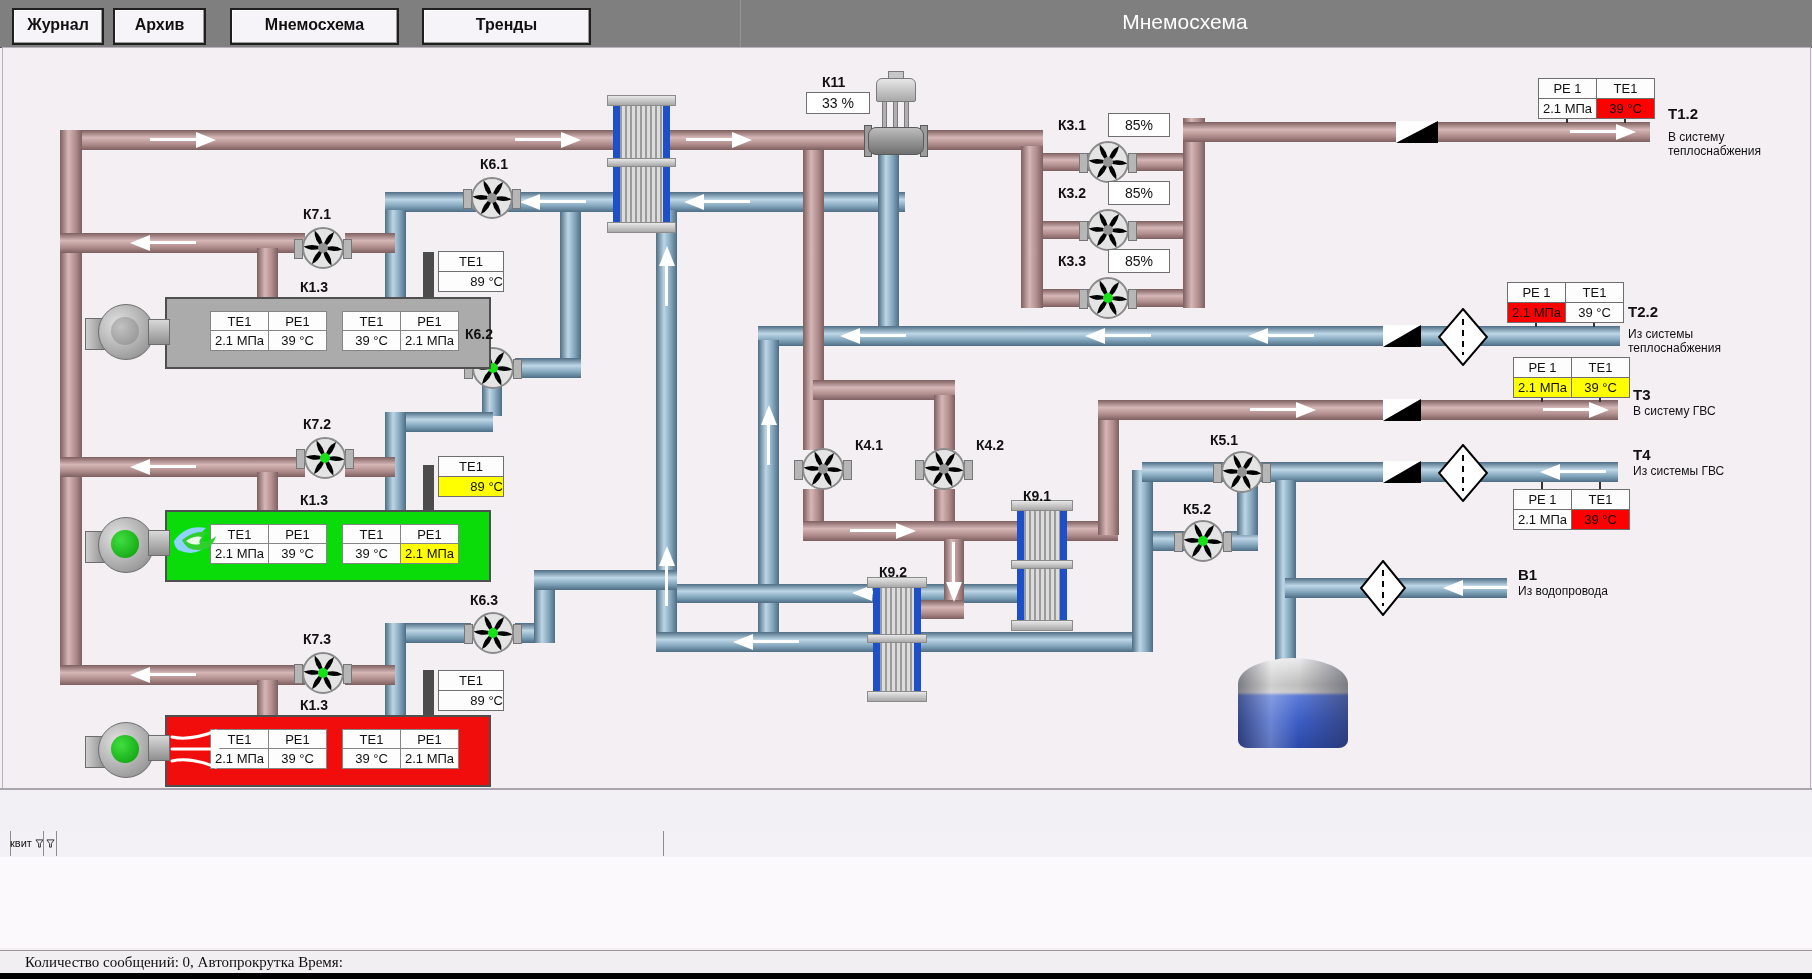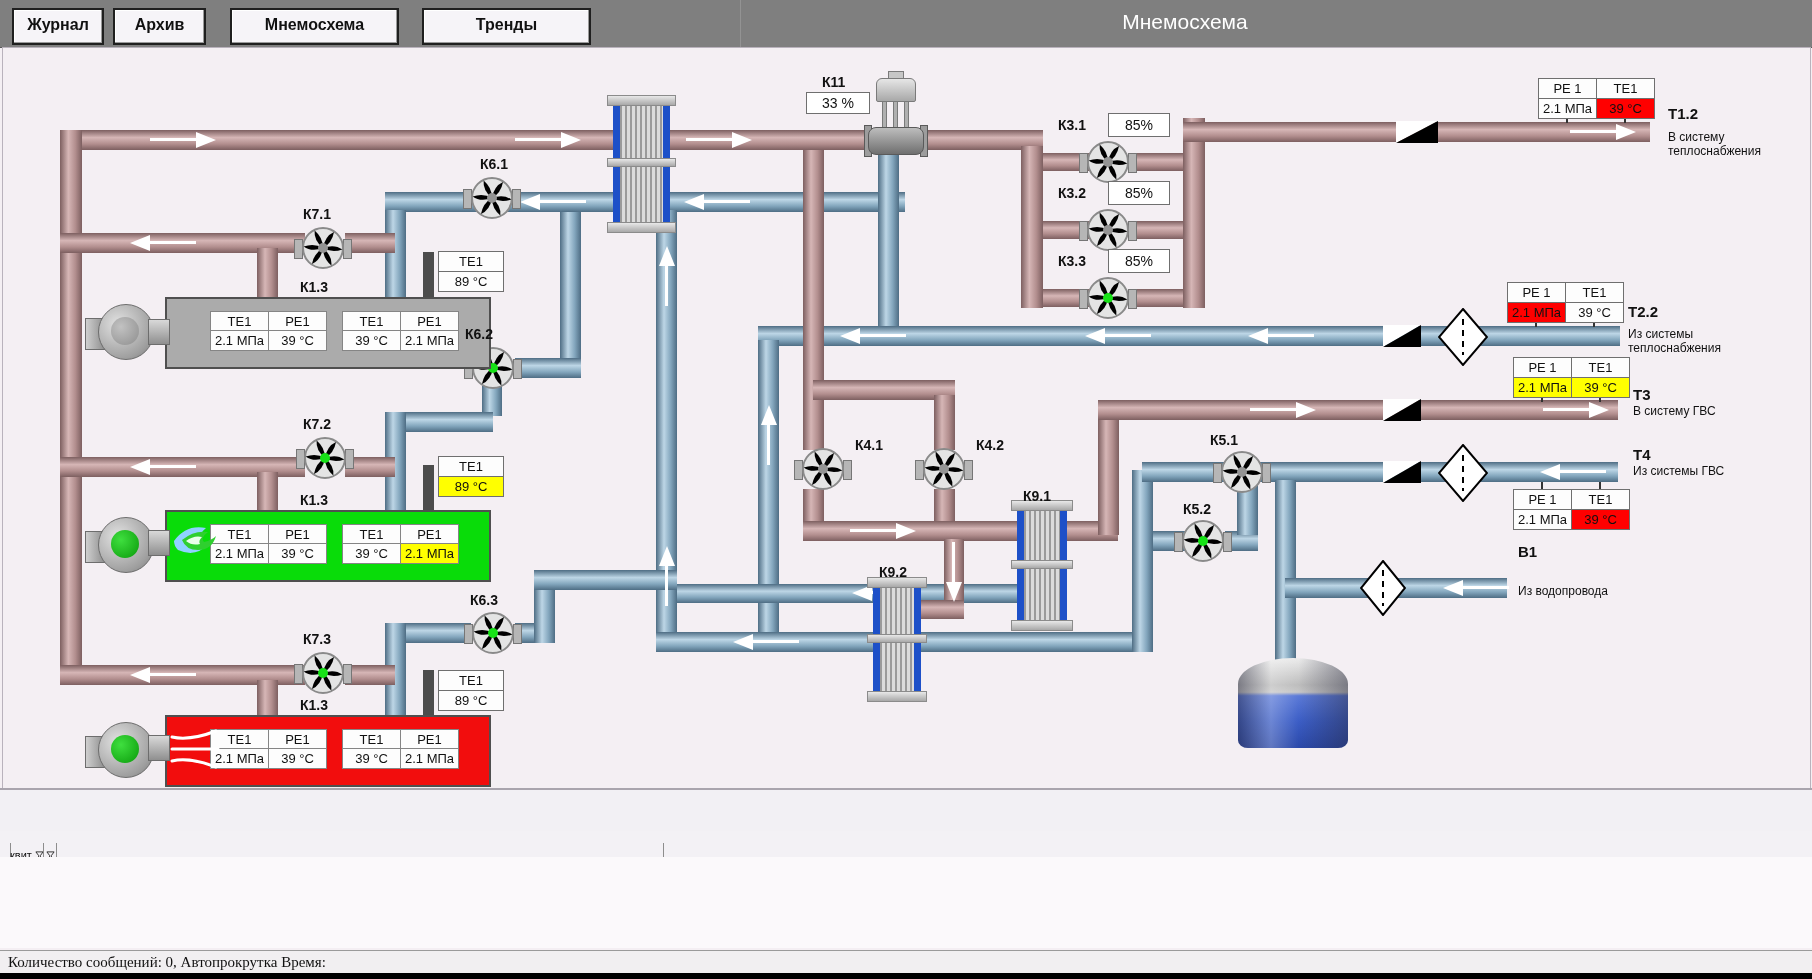--- a/index.html
+++ b/index.html
@@ -45,21 +45,21 @@
   .hx{position:absolute;z-index:5;background:repeating-linear-gradient(90deg,#9b9b9b 0 2px,#dcdcdc 2px 5px);
       border-left:7px solid #1d50c8;border-right:7px solid #1d50c8;}
   .hxcap{position:absolute;background:linear-gradient(180deg,#e8e8e8,#a8a8a8);border:1px solid #8b8b8b;z-index:6;}
   
   .boiler{position:absolute;width:322px;height:68px;border:2px solid #4f4f4f;z-index:5;}
   .scell{position:absolute;width:57px;height:19px;background:#fdfdfd;border:1px solid #858585;
          font-size:13px;text-align:center;line-height:19px;z-index:6;}
   .scell.yellow{background:#ffff00;}
   .tbox{position:absolute;z-index:6;}
   .tbox div{width:64px;height:19px;background:#fdfdfd;border:1px solid #6f6f6f;font-size:13px;text-align:center;line-height:19px;}
-  .tbox div+div{margin-top:-1px;}
+  .tbox div+div{margin-top:-1px;text-align:right;}
   .tbox .yellow{background:#ffff00;}
   .chimney{position:absolute;width:11px;background:#4c4c4c;z-index:4;}
   
   .b-housing{position:absolute;width:54px;height:54px;border-radius:50%;z-index:5;
              background:radial-gradient(circle at 35% 35%,#e2e2e2,#9f9f9f 70%,#787878);border:1px solid #6d6d6d;}
   .b-eye{position:absolute;width:28px;height:28px;border-radius:50%;z-index:6;background:radial-gradient(circle at 35% 35%,#c2c2c2,#8e8e8e);}
   .b-eye.green{background:radial-gradient(circle at 35% 35%,#3fdf3f,#0a9a0a);}
   .b-duct{position:absolute;width:18px;height:30px;background:linear-gradient(90deg,#cfcfcf,#8f8f8f);border:1px solid #6d6d6d;z-index:4;}
   .b-nozzle{position:absolute;width:20px;height:24px;background:linear-gradient(180deg,#d9d9d9,#8f8f8f);border:1px solid #6d6d6d;z-index:5;}
   
@@ -86,25 +86,25 @@
         border-radius:55px 55px 10px 10px / 26px 26px 8px 8px;
         background:linear-gradient(180deg,#ececec 0%,#bdbdbd 30%,#c7c7c7 38%,#5b7ad8 42%,#3c5ec6 70%,#2b49aa 100%);}
   .tank::after{content:"";position:absolute;inset:0;border-radius:inherit;
         background:linear-gradient(90deg,rgba(40,40,60,.45),rgba(255,255,255,.25) 30%,rgba(255,255,255,0) 55%,rgba(40,40,60,.45));}
   
   .flame{position:absolute;z-index:7;}
   
   #log-sep{position:absolute;left:0;top:788px;width:1812px;height:2px;background:#a9a4ad;}
   #log-toolbar{position:absolute;left:0;top:790px;width:1812px;height:41px;background:#f2f0f4;border-bottom:1px solid #c2bec6;}
   #log-header{position:absolute;left:0;top:831px;width:1812px;height:26px;background:#f3f1f5;border-bottom:1px solid #8d8d8d;font-size:11px;}
-  .hcell{position:absolute;top:12px;height:25px;border-right:1px solid #8d8d8d;line-height:25px;text-align:left;white-space:nowrap;overflow:hidden;}
+  .hcell{position:absolute;top:0;height:25px;border-right:1px solid #8d8d8d;line-height:25px;text-align:left;white-space:nowrap;overflow:hidden;}
   .hcell .fun{display:inline-block;vertical-align:-1px;margin-left:3px;}
   #log-body{position:absolute;left:0;top:857px;width:1812px;height:91px;background:#fbf9fb;}
   #statusbar{position:absolute;left:0;top:950px;width:1812px;height:23px;background:#f1eff1;border-top:1px solid #9a9a9a;
-             font-family:"Liberation Serif","DejaVu Serif",serif;font-size:15px;line-height:22px;padding-left:8px;box-sizing:border-box;}
+             font-family:"Liberation Serif","DejaVu Serif",serif;font-size:15px;line-height:22px;padding-left:25px;box-sizing:border-box;}
   #blackbar{position:absolute;left:0;top:973px;width:1812px;height:6px;background:#000;}
 </style>
 </head>
 <body>
 
 <svg width="0" height="0" style="position:absolute">
   <defs>
     <g id="blades">
       <path d="M22 22 Q31 17 33 6 Q24 10 22 22"></path>
       <path d="M22 22 Q31 17 33 6 Q24 10 22 22" transform="rotate(60 22 22)"></path>
@@ -487,21 +487,21 @@
   <div class="odesc" style="left:1633px;top:464px">Из системы ГВС</div>
   <div class="tick" style="left:1541px;top:482px"></div>
   <div class="tick" style="left:1599px;top:482px"></div>
   <div class="opair" style="left:1513px;top:489px">
     <div>РЕ 1</div>
     <div>ТЕ1</div>
     <div>2.1 МПа</div>
     <div class="red">39 °C</div>
   </div>
 
-  <div class="olbl" style="left:1518px;top:543px">В1</div>
+  <div class="olbl" style="left:1518px;top:566px">В1</div>
   <div class="odesc" style="left:1518px;top:584px">Из водопровода</div>
 
   <div class="tank"></div>
 
   <div id="log-sep"></div>
   <div id="log-toolbar">
     
     
     
     

